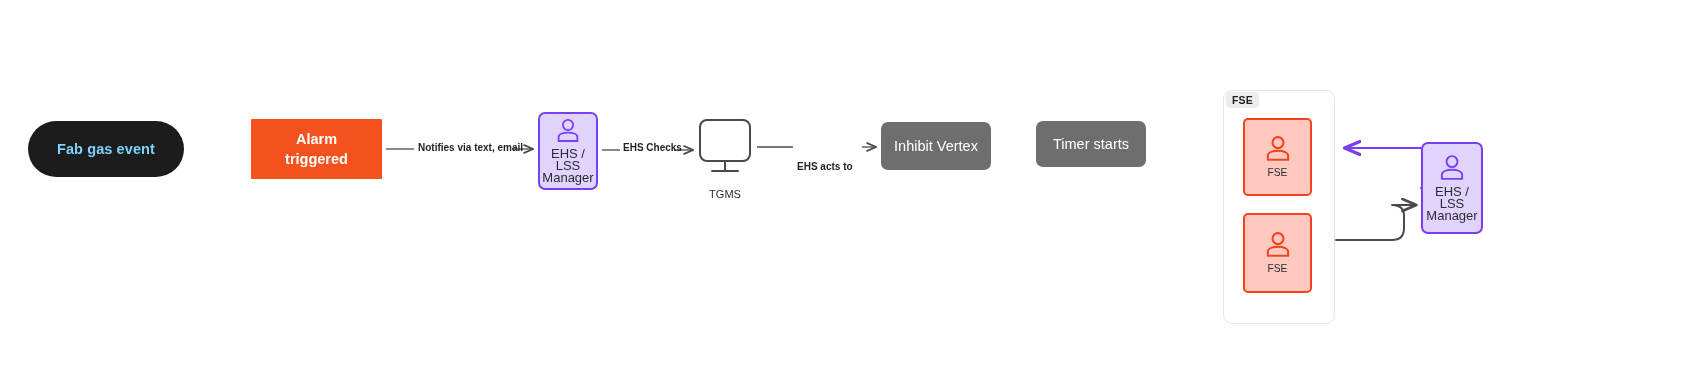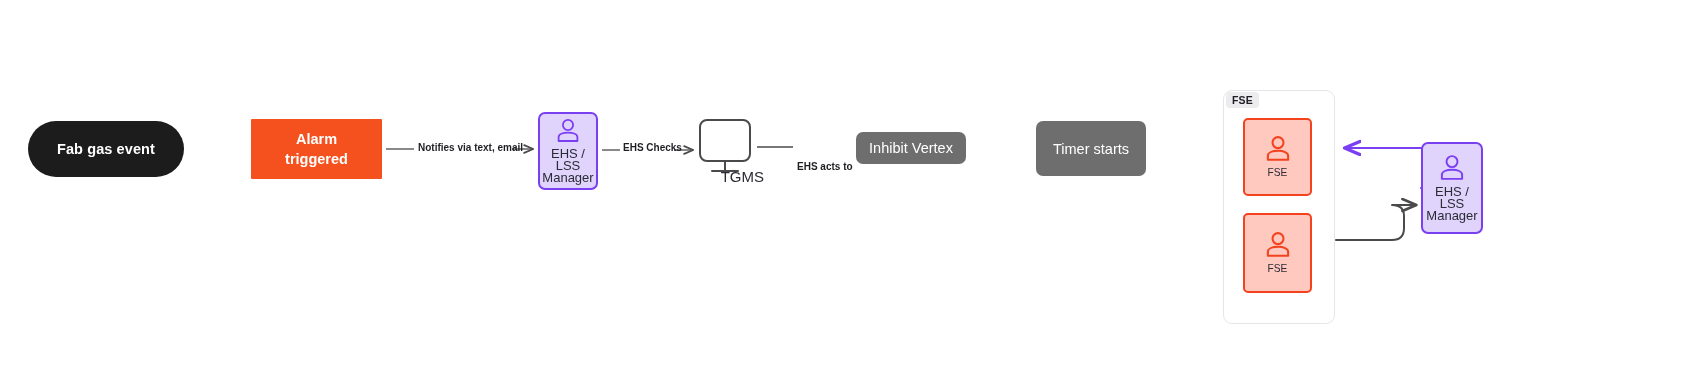--- a/index.html
+++ b/index.html
@@ -10,37 +10,37 @@
     overflow:hidden;
   }
   #canvas{position:relative;width:1681px;height:378px;}
 
   .node{position:absolute;box-sizing:border-box;display:flex;align-items:center;justify-content:center;}
 
   
   .pill{
     left:28px;top:121px;width:156px;height:56px;
     background:#1c1c1c;border-radius:28px;
-    color:#ffffff;font-size:14.5px;font-weight:700;letter-spacing:.1px;
+    color:#7dd3fc;font-size:14.5px;font-weight:700;letter-spacing:.1px;
   }
 
   
   .alarm{
     left:251px;top:119px;width:131px;height:60px;
     background:#f4511e;border-radius:1px;
     color:#ffffff;font-size:14.5px;font-weight:700;line-height:20px;text-align:center;
   }
 
   
   .grey{
     background:#6e6e6e;border-radius:7px;
     color:#ffffff;font-size:14.5px;font-weight:400;text-align:center;
   }
-  .inhibit{left:856px;top:122px;width:110px;height:32px;margin-top:10px;}
-  .timer{left:1036px;top:121px;width:110px;height:55px;text-align:right;}
+  .inhibit{left:881px;top:122px;width:110px;height:48px;}
+  .timer{left:1036px;top:121px;width:110px;height:46px;text-align:right;}
 
   
   .purple{
     background:#e0d4fd;border:2.2px solid #7b3ff2;border-radius:7px;
     flex-direction:column;color:#2b2b35;
   }
   .purple .plabel{font-size:13px;line-height:12px;text-align:center;margin-top:6px;}
   .mgr1{left:538px;top:112px;width:60px;height:78px;}
   .mgr2{left:1421px;top:142px;width:62px;height:92px;}
 
@@ -61,22 +61,22 @@
   .group-badge{
     position:absolute;left:1226px;top:92px;
     background:#ececee;border-radius:4px;
     padding:2px 6px;font-size:10.5px;font-weight:700;color:#1e1e24;
     letter-spacing:.2px;
   }
 
   
   .tgms-wrap{position:absolute;left:698px;top:118px;width:54px;height:62px;}
   .tgms-label{
-    position:absolute;left:686px;top:168px;width:78px;text-align:right;
-    font-size:15px;color:#2b2b35;
+    position:absolute;left:686px;top:188px;width:78px;text-align:center;
+    font-size:11px;color:#2b2b35;
   }
 
   
   .elabel{position:absolute;font-size:10px;color:#1f1f24;white-space:nowrap;font-weight:bold;}
   .lbl-notify{left:418px;top:142px;}
   .lbl-checks{left:623px;top:142px;text-align:center;}
   .lbl-acts{left:797px;top:141px;margin-top:20px;}
 
   svg.wires{position:absolute;left:0;top:0;width:1681px;height:378px;pointer-events:none;}
 </style>

